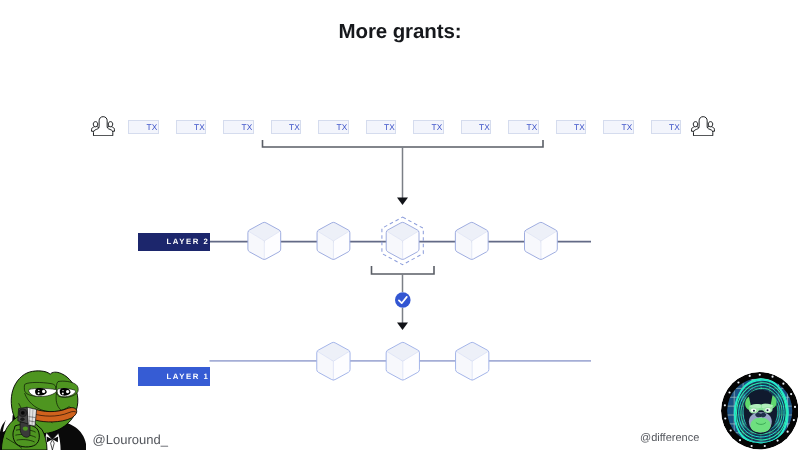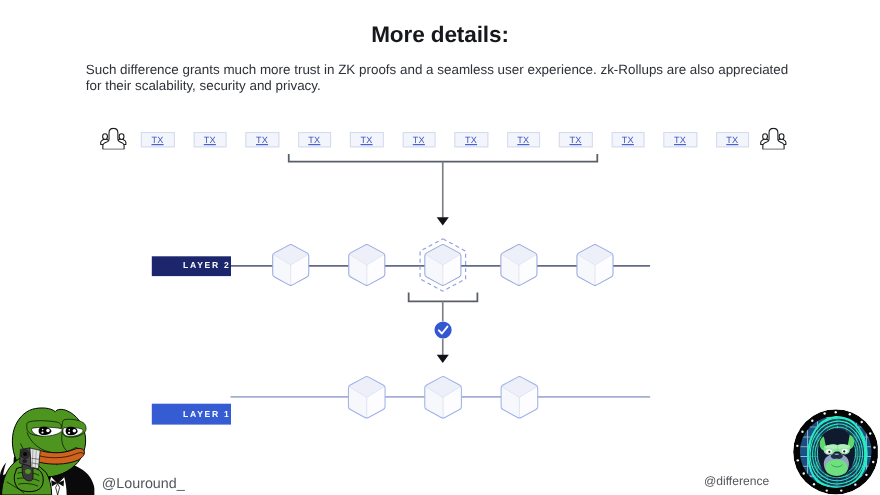--- a/index.html
+++ b/index.html
@@ -8,35 +8,34 @@
   .slide{position:absolute;inset:0;}
   #title{position:absolute;left:0;right:0;top:20px;text-align:center;
      font-size:20.5px;font-weight:bold;color:#16181c;letter-spacing:-0.1px;}
   #body-text{position:absolute;left:78px;top:56px;width:645px;
      font-size:12.2px;line-height:14.8px;color:#2e3238;}
   svg.diagram{position:absolute;left:0;top:0;}
   svg.usericon{position:absolute;}
   #tx-row{position:absolute;left:0;top:0;}
   .tx-box{position:absolute;width:30.5px;height:14.2px;box-sizing:border-box;
      background:#f3f5fc;border:1px solid #d5dcee;color:#3c52c8;
-     font-size:8.3px;line-height:12.6px;text-align:center;letter-spacing:0.2px;text-decoration:underline;}
+     font-size:8.3px;line-height:12.6px;text-align:right;letter-spacing:0.2px;}
   .layer-chip{position:absolute;left:138px;width:71.5px;box-sizing:border-box;
      color:#fff;font-size:7.8px;font-weight:bold;letter-spacing:1.55px;
      text-align:right;text-indent:1.55px;}
   #layer2-chip{top:232.5px;height:18px;line-height:18px;background:#1c266c;}
   #layer1-chip{top:350.5px;height:19.5px;line-height:19.5px;background:#365cd4;margin-top:16px;}
   #handle-left{position:absolute;left:92.5px;top:431.5px;font-size:13px;color:#53565c;}
   #handle-right{position:absolute;left:640px;top:431.5px;font-size:11px;color:#53565c;}
 </style>
 </head>
 <body>
 
 <div class="slide">
-  <div id="title">More details:</div>
-  <div id="body-text">Such difference grants much more trust in ZK proofs and a seamless user experience. zk-Rollups are also appreciated for their scalability, security and privacy.</div>
+  <div id="title">More grants:</div>
 
   <div id="tx-row">
       <div class="tx-box" style="left: 128px; top: 120px;">TX</div>
       <div class="tx-box" style="left: 175.5px; top: 120px;">TX</div>
       <div class="tx-box" style="left: 223px; top: 120px;">TX</div>
       <div class="tx-box" style="left: 270.5px; top: 120px;">TX</div>
       <div class="tx-box" style="left: 318px; top: 120px;">TX</div>
       <div class="tx-box" style="left: 365.5px; top: 120px;">TX</div>
       <div class="tx-box" style="left: 413px; top: 120px;">TX</div>
       <div class="tx-box" style="left: 460.5px; top: 120px;">TX</div>

